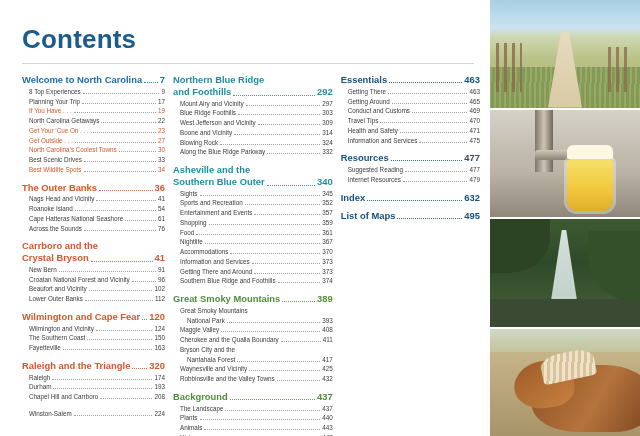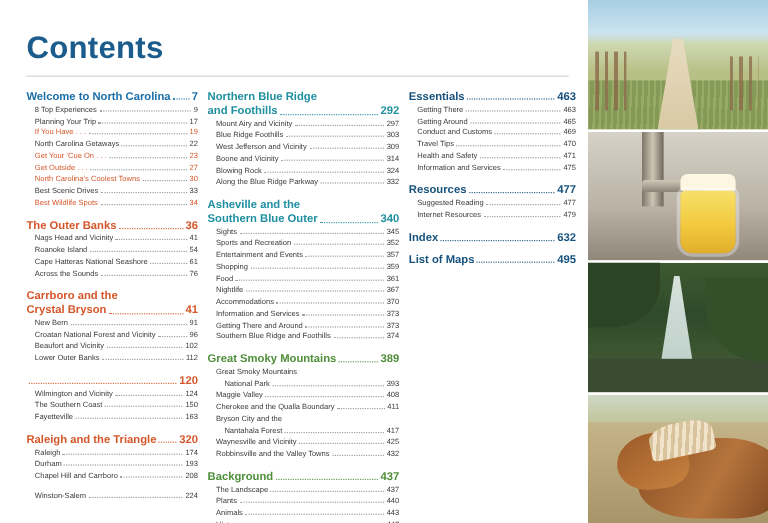--- a/index.html
+++ b/index.html
@@ -206,20 +206,21 @@
               <span class="pg">102</span>
             </div>
             <div class="item sub">
               <span class="nm">Lower Outer Banks</span>
               <span class="dots"></span>
               <span class="pg">112</span>
             </div>
           </div>
           <div class="sec">
             <div class="sec-head big orange">
+              <span class="nm">Wilmington and Cape Fear</span>
               <span class="dots"></span>
               <span class="pg">120</span>
             </div>
             <div class="item sub">
               <span class="nm">Wilmington and Vicinity</span>
               <span class="dots"></span>
               <span class="pg">124</span>
             </div>
             <div class="item sub">
               <span class="nm">The Southern Coast</span>

